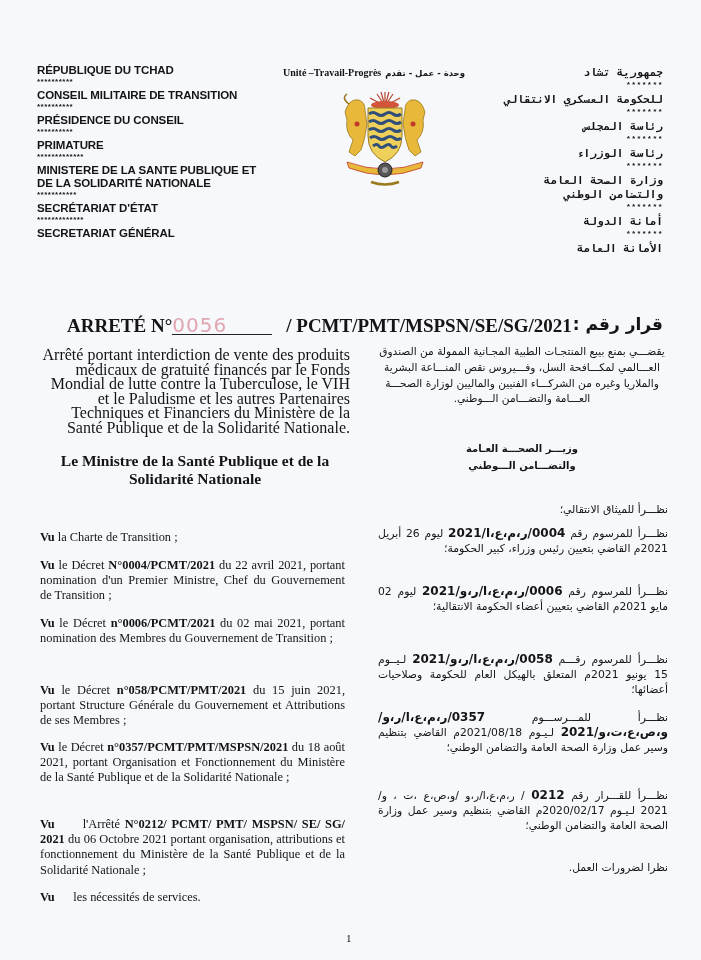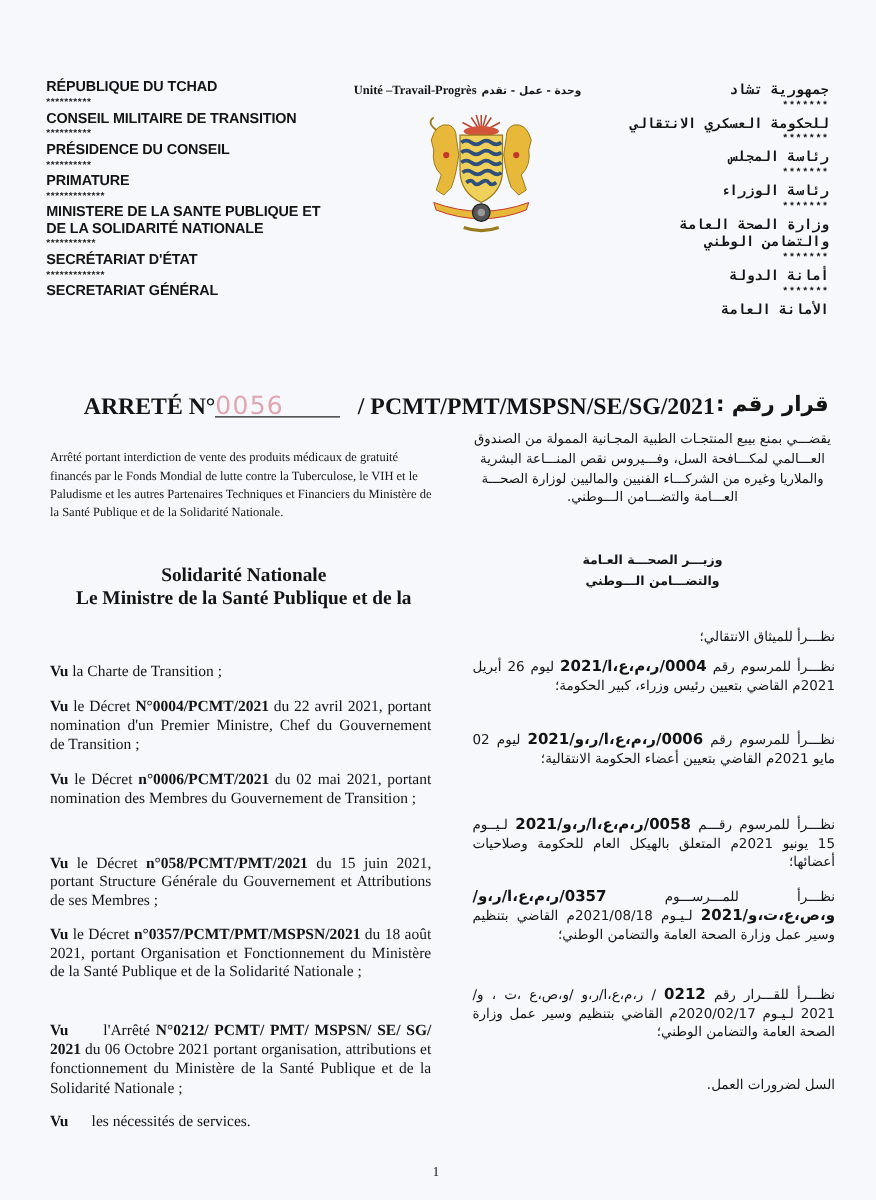--- a/index.html
+++ b/index.html
@@ -52,21 +52,21 @@
   .title .suffix { margin-left: 14px; }
   .title-ar {
     position: absolute; right: 38px; top: 314px;
     font-family: "DejaVu Sans", sans-serif; font-weight: bold; font-size: 17px;
     direction: rtl;
   }
 
   
   .fr-sub {
     position: absolute; left: 40px; top: 348px; width: 310px;
-    text-align: left; font-size: 10px; line-height: 14.5px; margin-top: 12px;
+    text-align: right; font-size: 16px; line-height: 14.5px;
   }
   .fr-minister {
     position: absolute; left: 40px; top: 452px; width: 310px;
     text-align: center; font-size: 15.5px; font-weight: bold; line-height: 18px;
   }
   .ar-sub {
     position: absolute; left: 372px; top: 344px; width: 300px;
     direction: rtl; text-align: center;
     font-family: "DejaVu Sans", sans-serif; font-size: 10.6px; line-height: 15.8px;
   }
@@ -168,22 +168,22 @@
     <div class="line">الأمانة العامة</div>
   </div>
 
   <div class="title">
     <span>ARRETÉ N°</span><span class="num-field">0056</span><span class="suffix">/ PCMT/PMT/MSPSN/SE/SG/2021</span>
   </div>
   <div class="title-ar">قرار رقم :</div>
 
   <div class="fr-sub">Arrêté portant interdiction de vente des produits médicaux de gratuité financés par le Fonds Mondial de lutte contre la Tuberculose, le VIH et le Paludisme et les autres Partenaires Techniques et Financiers du Ministère de la Santé Publique et de la Solidarité Nationale.</div>
   <div class="fr-minister">
+    <div>Le Ministre de la Santé Publique et de la</div>
     <div>Solidarité Nationale</div>
-    <div>Le Ministre de la Santé Publique et de la</div>
   </div>
   <div class="ar-sub">يقضـــي بمنع بيبع المنتجـات الطبية المجـانية الممولة من الصندوق العـــالمي لمكـــافحة السل، وفـــيروس نقص المنـــاعة البشرية والملاريا وغيره من الشركـــاء الفنيين والماليين لوزارة الصحـــة العـــامة والتضـــامن الـــوطني.</div>
   <div class="ar-minister">
     <div>وزيـــر الصحـــة العـامة</div>
     <div>والتضـــامن الـــوطني</div>
   </div>
 
   <div class="visa-fr" style="top:502px"><b>Vu</b><span> la Charte de Transition ;</span></div>
   <div class="visa-fr" style="top:530px"><b>Vu</b><span> le Décret </span><b>N°0004/PCMT/2021</b><span> du 22 avril 2021, portant nomination d'un Premier Ministre, Chef du Gouvernement de Transition ;</span></div>
   <div class="visa-fr" style="top:588px"><b>Vu</b><span> le Décret </span><b>n°0006/PCMT/2021</b><span> du 02 mai 2021, portant nomination des Membres du Gouvernement de Transition ;</span></div>
@@ -191,16 +191,16 @@
   <div class="visa-fr" style="top:712px"><b>Vu</b><span> le Décret </span><b>n°0357/PCMT/PMT/MSPSN/2021</b><span> du 18 août 2021, portant Organisation et Fonctionnement du Ministère de la Santé Publique et de la Solidarité Nationale ;</span></div>
   <div class="visa-fr" style="top:789px; white-space:pre-wrap"><b>Vu</b><span>      l'Arrêté </span><b>N°0212/ PCMT/ PMT/ MSPSN/ SE/ SG/ 2021</b><span> du 06 Octobre 2021 portant organisation, attributions et fonctionnement du Ministère de la Santé Publique et de la Solidarité Nationale ;</span></div>
   <div class="visa-fr" style="top:862px; white-space:pre-wrap"><b>Vu</b><span>      les nécessités de services.</span></div>
 
   <div class="visa-ar" style="top:502px"><span>نظـــرأ للميثاق الانتقالي؛</span></div>
   <div class="visa-ar" style="top:526px"><span>نظـــرأ للمرسوم رقم </span><b>0004/ر،م،ع،ا/2021</b><span> ليوم 26 أبريل 2021م القاضي بتعيين رئيس وزراء، كبير الحكومة؛</span></div>
   <div class="visa-ar" style="top:584px"><span>نظـــرأ للمرسوم رقم </span><b>0006/ر،م،ع،ا/ر،و/2021</b><span> ليوم 02 مايو 2021م القاضي بتعيين أعضاء الحكومة الانتقالية؛</span></div>
   <div class="visa-ar" style="top:652px"><span>نظـــرأ للمرسوم رقـــم </span><b>0058/ر،م،ع،ا/ر،و/2021</b><span> لـيــوم 15 يونيو 2021م المتعلق بالهيكل العام للحكومة وصلاحيات أعضائها؛</span></div>
   <div class="visa-ar" style="top:710px"><span>نظـــرأ للمـــرســـوم </span><b>0357/ر،م،ع،ا/ر،و/و،ص،ع،ت،و/2021</b><span> لـيـوم 2021/08/18م القاضي بتنظيم وسير عمل وزارة الصحة العامة والتضامن الوطني؛</span></div>
   <div class="visa-ar" style="top:788px"><span>نظـــرأ للقـــرار رقم </span><b>0212</b><span> / ر،م،ع،ا/ر،و /و،ص،ع ،ت ، و/ 2021 لـيـوم 2020/02/17م القاضي بتنظيم وسير عمل وزارة الصحة العامة والتضامن الوطني؛</span></div>
-  <div class="visa-ar" style="top:860px"><span>السل لضرورات العمل.</span></div>
+  <div class="visa-ar" style="top:860px"><span>نظرا لضرورات العمل.</span></div>
 
   <div class="pageno">1</div>
 </div>
 
 </body></html>

